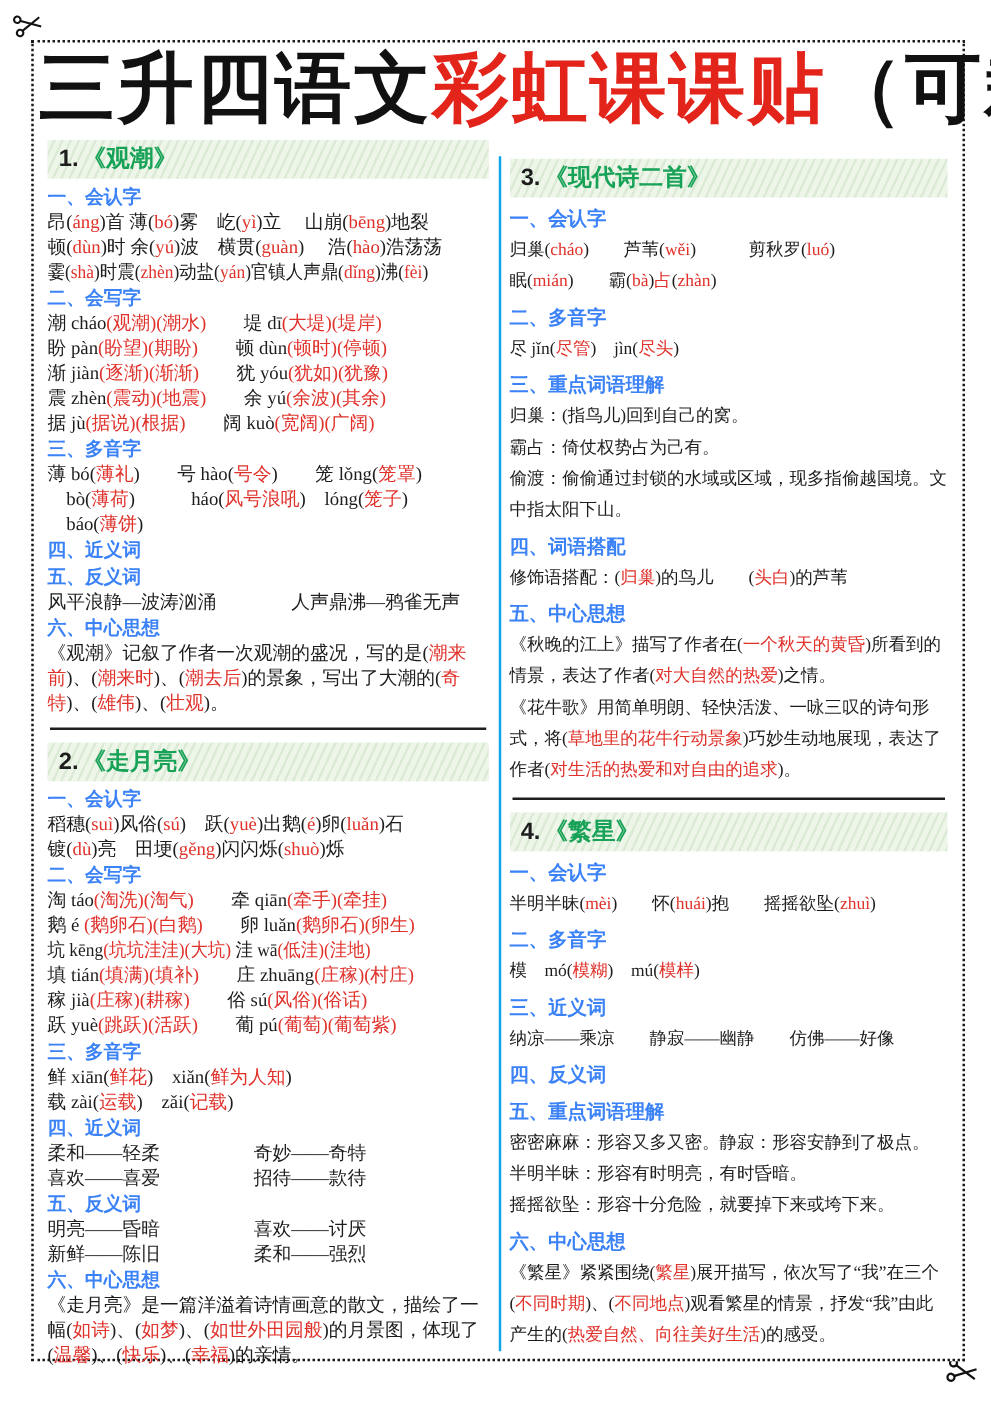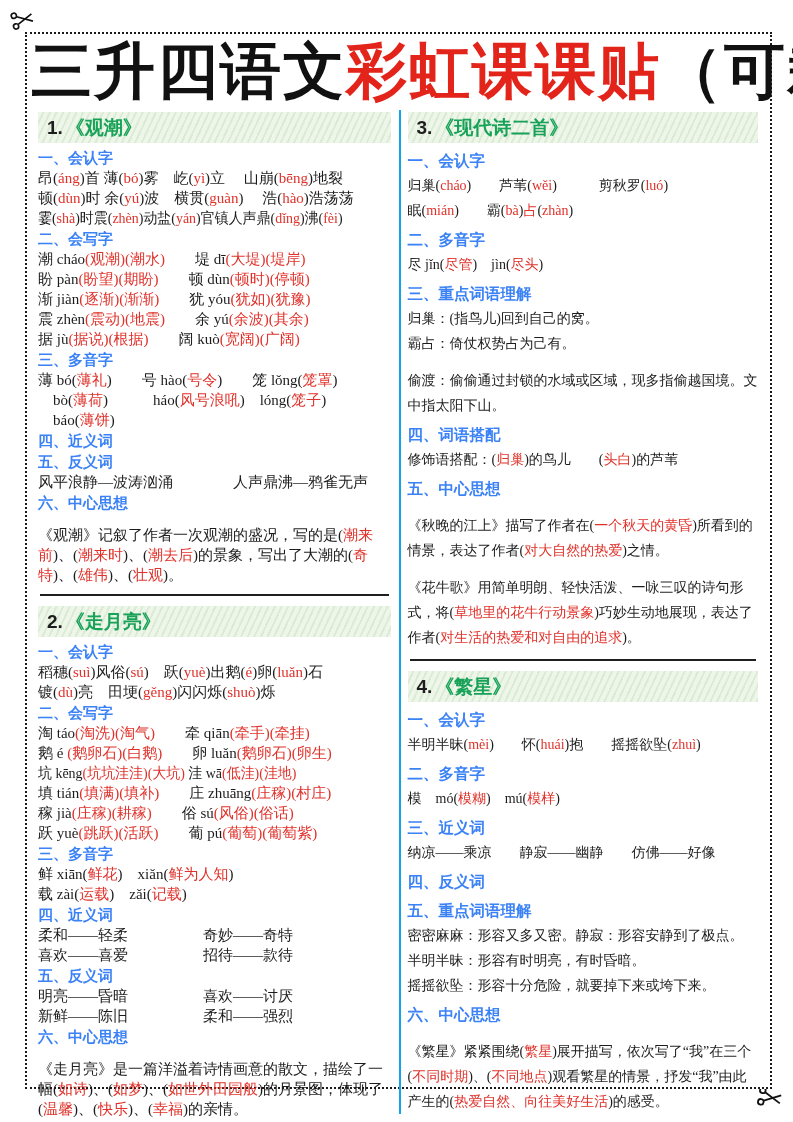--- a/index.html
+++ b/index.html
@@ -13,40 +13,40 @@
     border:2.5px dotted #1a1a1a;box-sizing:border-box;
     padding:8px 4px 0 4px;background:#fff;
   }
   .main-title{
     text-align:center;font-weight:bold;font-size:61px;line-height:60px;
     font-family:Liberation Serif, serif;letter-spacing:2px;
     white-space:nowrap;
   }
   .title-red{color:#e2241b;}
   .title-black{color:#111;}
-  .content{display:flex;margin-top:8px;align-items:flex-start;}
+  .content{display:flex;margin-top:8px;align-items:center;}
   .col{width:50%;box-sizing:border-box;padding:2px 8px 0 7px;}
   .col-right{border-left:2px solid #0ea5e9;}
   .sec-header{
     background:repeating-linear-gradient(115deg,#eef5e9 0px,#eef5e9 4px,#dcebd5 4px,#dcebd5 6px);
     padding:4px 9px 3px 9px;font-weight:bold;font-size:19px;line-height:24px;
     font-family:"Liberation Sans","DejaVu Sans",sans-serif;
   }
   .sec-num{color:#1d1d1d;margin-right:3px;}
   .sec-title{color:#17a257;}
   .sec-body{margin-top:5px;}
   .block-heading{
     color:#3b82f6;font-weight:bold;
   }
   .col-left .block-heading{font-size:15px;line-height:20px;margin-top:1px;}
   .col-right .block-heading{font-size:15.5px;line-height:25px;margin-top:4px;}
   .line{white-space:nowrap;}
   .col-left .line{font-size:15px;line-height:20px;}
   .col-right .line{font-size:14px;line-height:25px;}
-  .line.wrap{white-space:normal;margin-top:12px;}
+  .line.wrap{white-space:normal;}
   .line.fit{transform:scaleX(.93);transform-origin:0 50%;}
   .seg-k{color:#1c1c1c;}
   .seg-r{color:#e0312a;}
   hr.sec-divider{border:none;border-top:2px solid #1f1f1f;margin:9px 2px 10px 2px;}
   .scissors{position:absolute;line-height:0;}
   .scissors-tl{left:9px;top:7px;transform:rotate(-12deg);}
   .scissors-br{left:755px;top:1084px;transform:rotate(10deg);}
 </style>
 </head>
 <body>

